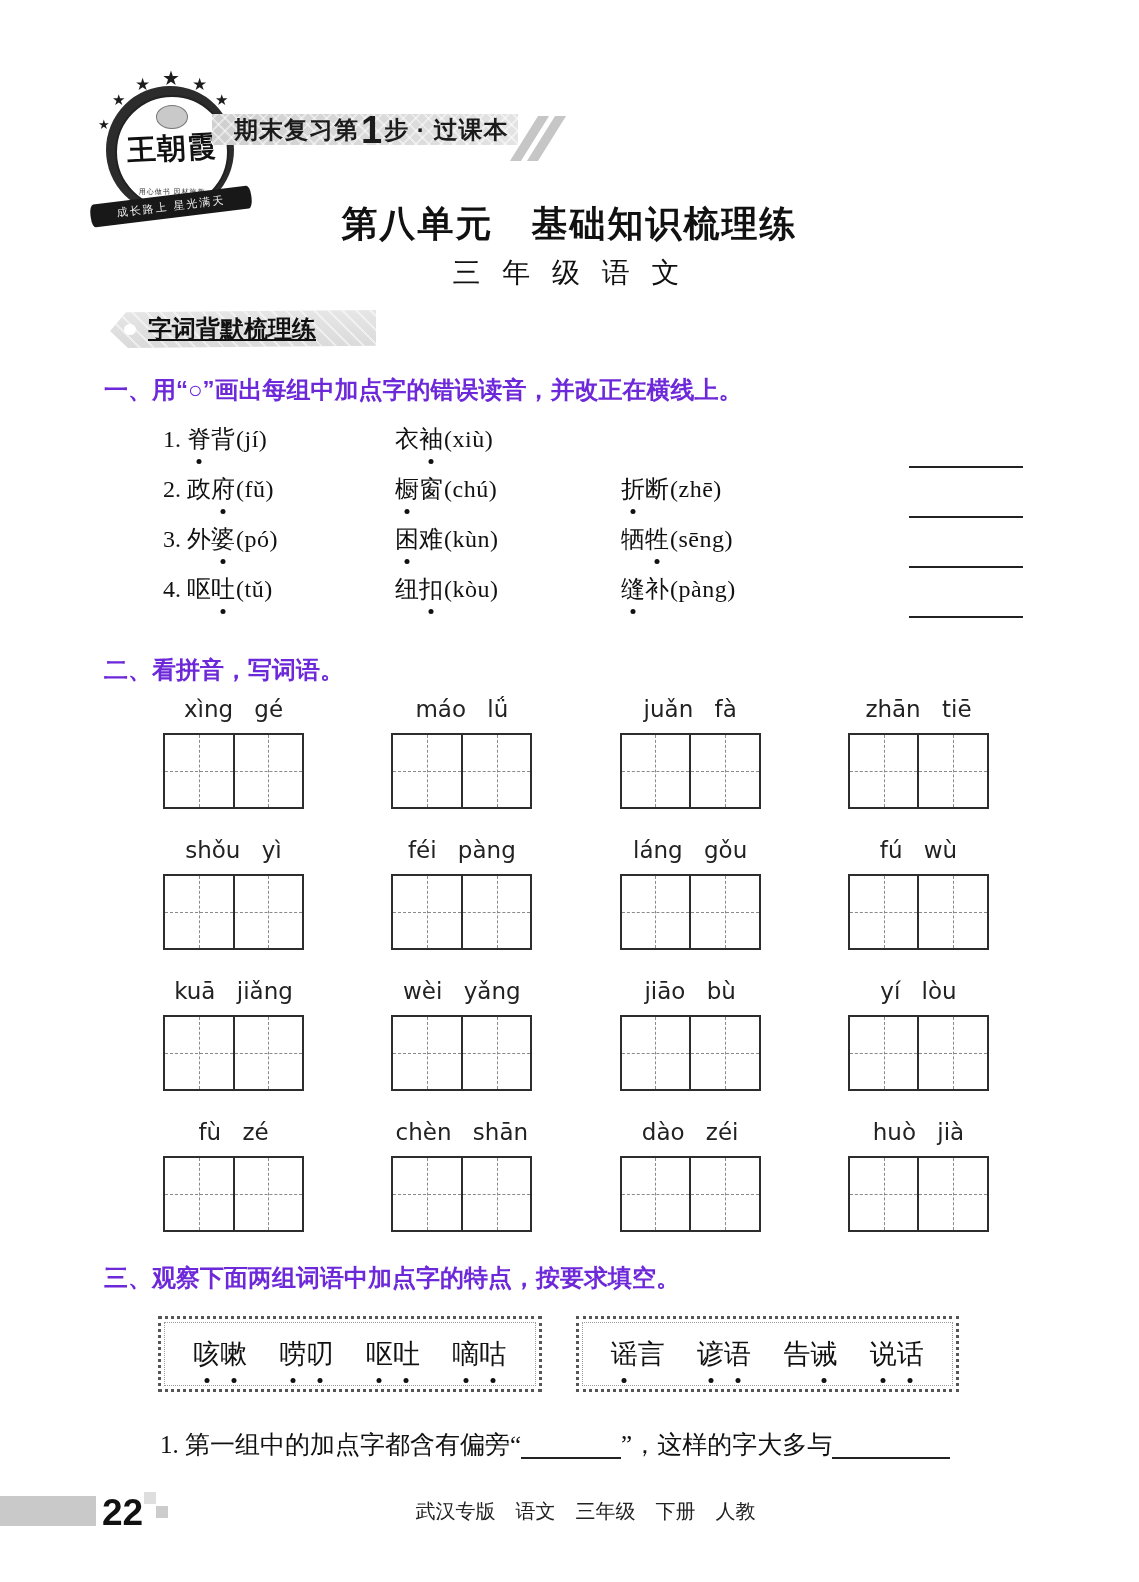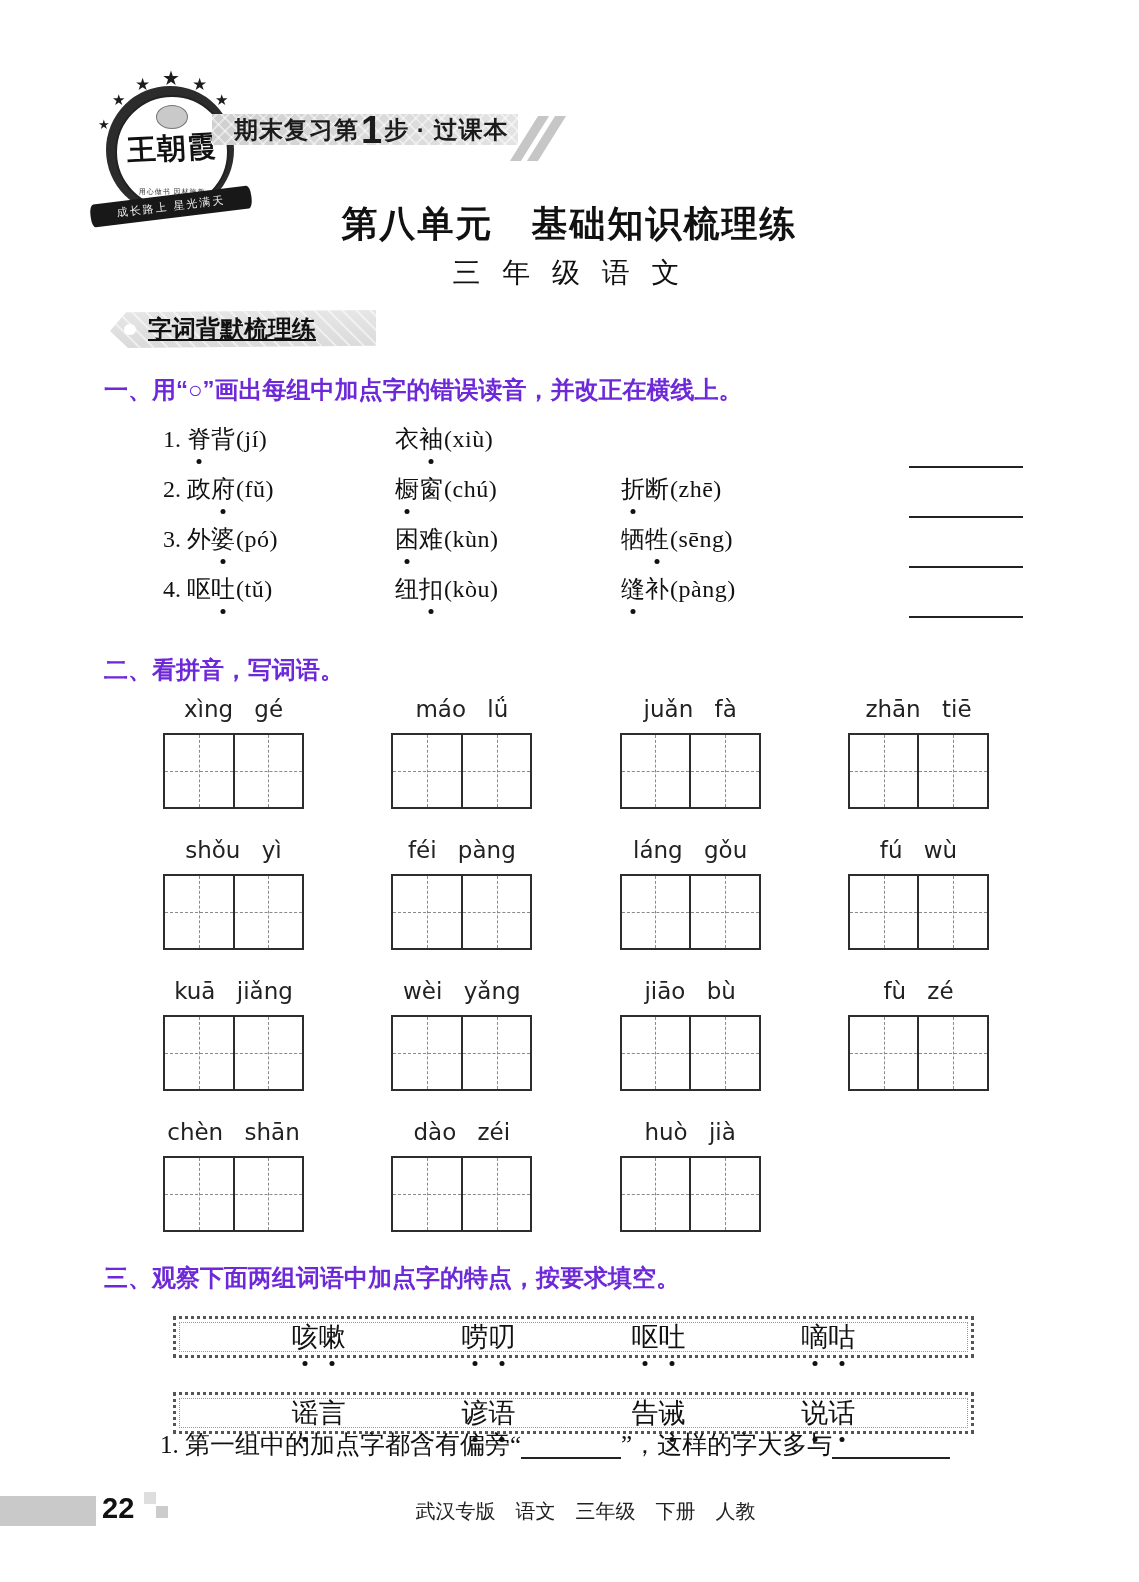--- a/index.html
+++ b/index.html
@@ -75,34 +75,34 @@
   .ex2-item{}
   .py-label{height:30px;margin-bottom:7px;text-align:center;font-family:"DejaVu Sans",sans-serif;
             font-size:23px;color:#222;word-spacing:14px;white-space:nowrap;}
   .tzg{display:flex;width:141px;height:76px;border:2px solid #2d2d2d;box-sizing:border-box;background:#fff;}
   .tzg .cell{flex:1;position:relative;border-right:2px solid #2d2d2d;}
   .tzg .cell:last-child{border-right:none;}
   .tzg .cell::before{content:"";position:absolute;left:50%;top:0;bottom:0;border-left:1px dashed #8a8a8a;}
   .tzg .cell::after{content:"";position:absolute;top:50%;left:0;right:0;border-top:1px dashed #8a8a8a;}
 
   
-  .ex3-boxes{position:absolute;left:173px;top:1316px;width:801px;display:flex;gap:34px;flex-direction:column;}
+  .ex3-boxes{position:absolute;left:158px;top:1316px;width:801px;display:flex;gap:34px;}
   .fbox{flex:1;height:76px;box-sizing:border-box;border:3px dotted #555;outline:1px dotted #999;
         outline-offset:-7px;display:flex;align-items:center;justify-content:space-evenly;
         font-size:27px;background:#fff;}
   .fbox .ch.dot::after{bottom:-11px;}
 
   .q1{position:absolute;left:160px;top:1428px;width:940px;font-size:25px;line-height:34px;}
   .blank{display:inline-block;border-bottom:2px solid #222;height:28px;vertical-align:-6px;}
   .b1{width:100px;} .b2{width:118px;}
 
   
   .footer-bar{position:absolute;left:0;top:1496px;width:96px;height:30px;background:#c9c9c9;}
   .page-num{position:absolute;left:102px;top:1492px;font-family:"Liberation Sans",sans-serif;
-            font-size:29px;font-weight:bold;color:#111;text-align:right;}
+            font-size:37px;font-weight:bold;color:#111;text-align:right;}
   .sq{position:absolute;background:#dedede;}
   .sq1{left:144px;top:1492px;width:12px;height:12px;}
   .sq2{left:156px;top:1506px;width:12px;height:12px;background:#cccccc;}
   .footer-center{position:absolute;left:16px;top:1498px;width:100%;text-align:center;
                  font-size:20px;color:#222;}
 </style>
 </head>
 <body>
 
 <div class="page">
@@ -244,20 +244,27 @@
         </div>
       </div>
       <div class="ex2-item">
         <div class="py-label">jiāo bù</div>
         <div class="tzg">
           <div class="cell"></div>
           <div class="cell"></div>
         </div>
       </div>
       <div class="ex2-item">
+        <div class="py-label">yí lòu</div>
+        <div class="tzg">
+          <div class="cell"></div>
+          <div class="cell"></div>
+        </div>
+      </div>
+      <div class="ex2-item">
         <div class="py-label">fù zé</div>
         <div class="tzg">
           <div class="cell"></div>
           <div class="cell"></div>
         </div>
       </div>
       <div class="ex2-item">
         <div class="py-label">chèn shān</div>
         <div class="tzg">
           <div class="cell"></div>

